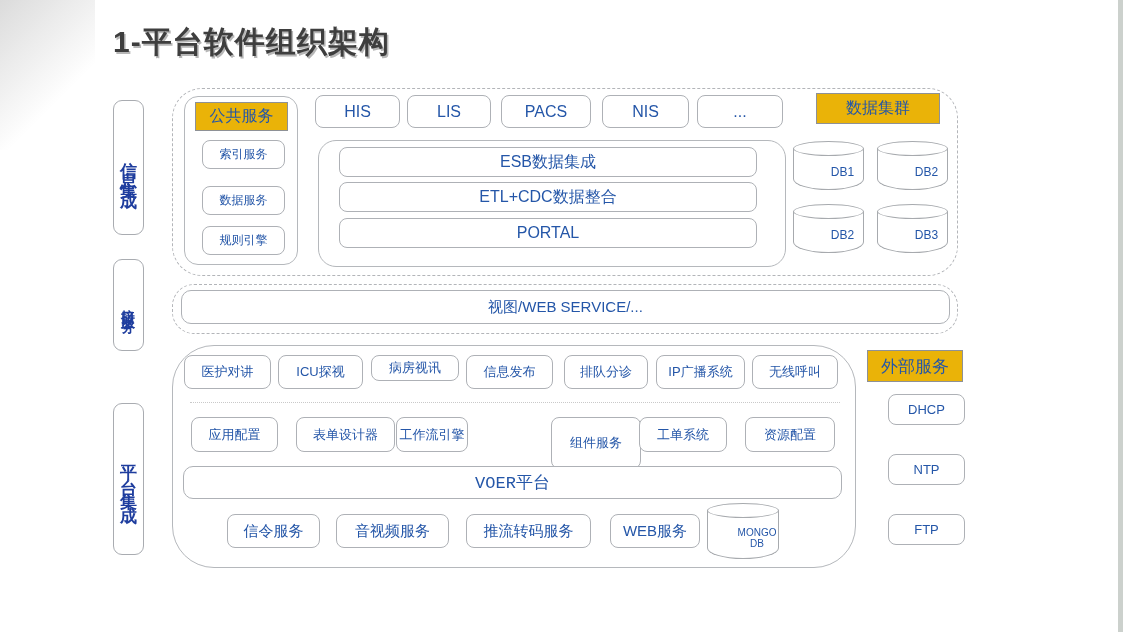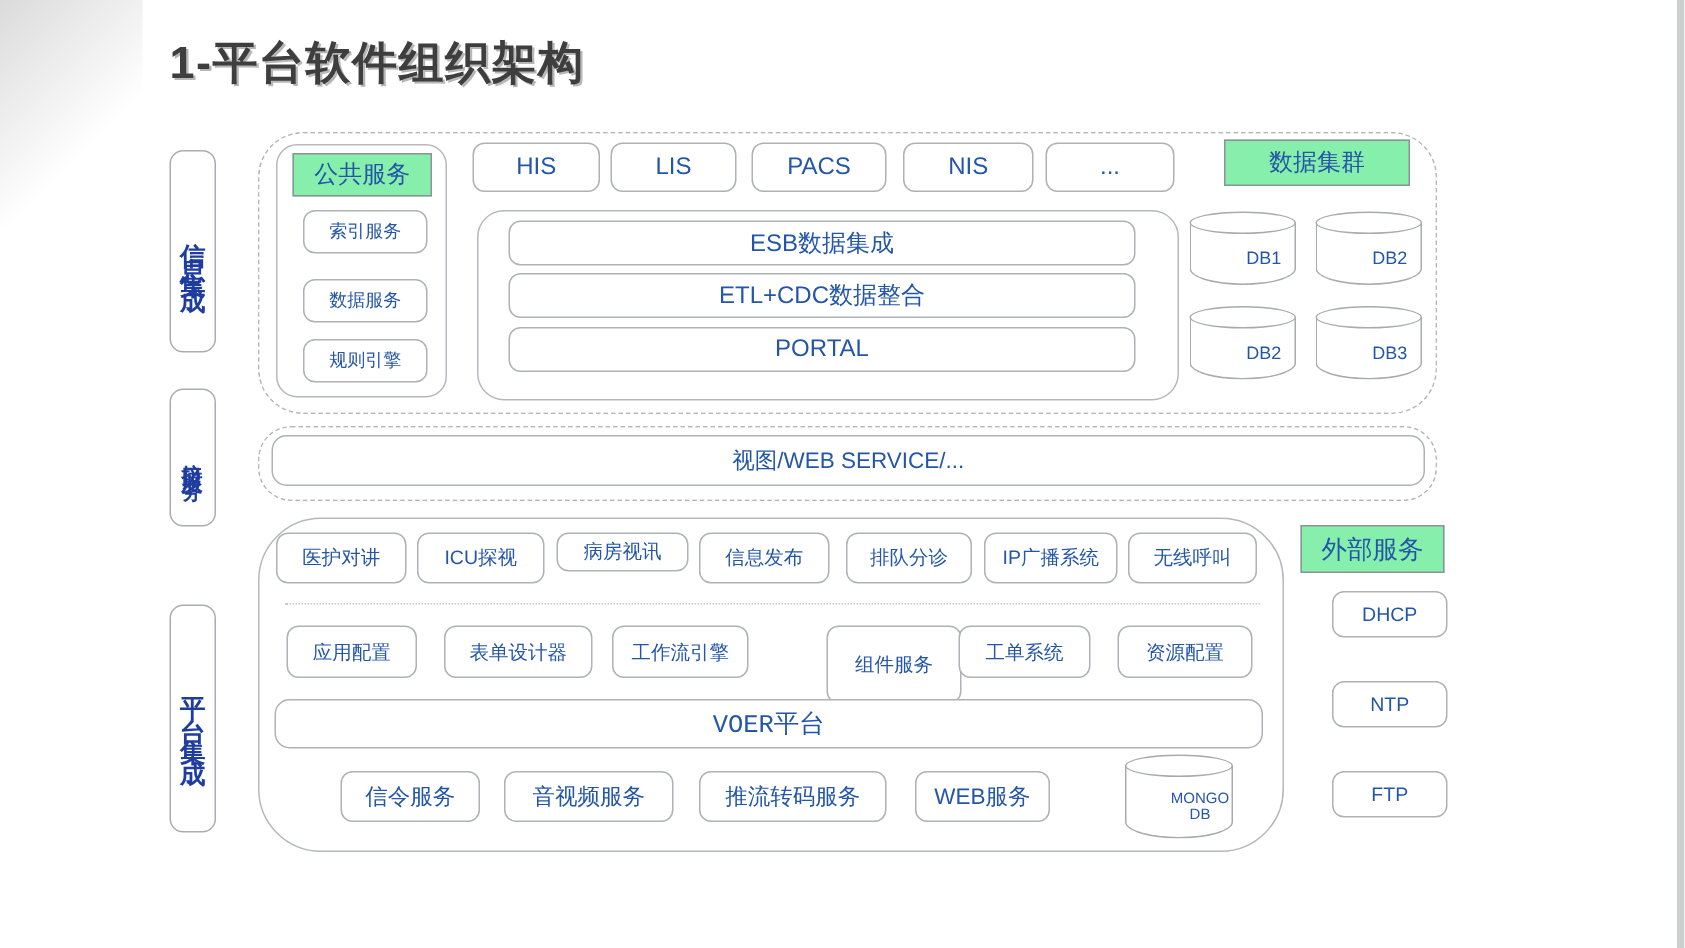--- a/index.html
+++ b/index.html
@@ -21,21 +21,21 @@
   
   .dashed{border:1.5px dashed #b3b5b9;background:transparent;}
   .solid-c{border:1px solid #b5b8bc;background:#fff;}
   .r30{border-radius:30px;} .r22{border-radius:22px;} .r18{border-radius:18px;}
   .r42{border-radius:42px;} .r14{border-radius:14px;}
   
   .box{display:flex;align-items:center;justify-content:center;border:1px solid #aeb1b6;
     border-radius:8px;background:#fff;color:#2456a8;font-size:13px;white-space:nowrap;}
   .fs16{font-size:16px;} .fs15{font-size:15px;} .fs17{font-size:17px;font-family:Liberation Mono, monospace;} .fs12{font-size:12px;}
   .rect{display:flex;align-items:center;justify-content:center;border:1px solid #8e9196;
-    background:#86efac;color:#2456a8;font-size:16px;white-space:nowrap;}
+    background:#eab308;color:#2456a8;font-size:16px;white-space:nowrap;}
   .hdivider{border-top:1px dotted #c9c9c9;height:0;}
   
   .cyl{position:absolute;box-sizing:border-box;}
   .cyl .cyl-top{position:absolute;top:0;left:0;right:0;height:15px;border:1px solid #a7aaae;
     border-radius:50%;background:#fff;box-sizing:border-box;z-index:2;}
   .cyl .cyl-body{position:absolute;top:7px;left:0;right:0;bottom:0;border:1px solid #a7aaae;
     border-top:none;border-radius:0 0 50% 50%/0 0 11px 11px;background:#fff;box-sizing:border-box;}
   .cyl .cyl-label{position:absolute;top:16px;left:2px;right:2px;bottom:2px;display:flex;
     align-items:center;justify-content:center;text-align:center;color:#2456a8;font-size:12px;
     line-height:1.15;z-index:3;margin-left:28px;}
@@ -158,21 +158,21 @@
   </div>
 
   <div class="abs hdivider" style="left:190px;top:402px;width:650px"></div>
 
   <div class="abs box" style="left:191px;top:417px;width:87px;height:35px">
     <span>应用配置</span>
   </div>
   <div class="abs box" style="left:296px;top:417px;width:99px;height:35px">
     <span>表单设计器</span>
   </div>
-  <div class="abs box" style="left:408px;top:417px;width:91px;height:35px">
+  <div class="abs box" style="left:396px;top:417px;width:72px;height:35px">
     <span>工作流引擎</span>
   </div>
   <div class="abs box" style="left:551px;top:417px;width:90px;height:52px">
     <span>组件服务</span>
   </div>
   <div class="abs box" style="left:639px;top:417px;width:88px;height:35px">
     <span>工单系统</span>
   </div>
   <div class="abs box" style="left:745px;top:417px;width:90px;height:35px">
     <span>资源配置</span>
@@ -188,21 +188,21 @@
   <div class="abs box fs15" style="left:336px;top:514px;width:113px;height:34px">
     <span>音视频服务</span>
   </div>
   <div class="abs box fs15" style="left:466px;top:514px;width:125px;height:34px">
     <span>推流转码服务</span>
   </div>
   <div class="abs box fs15" style="left:610px;top:514px;width:90px;height:34px">
     <span>WEB服务</span>
   </div>
 
-  <div class="cyl" style="left:750px;top:503px;width:72px;height:56px">
+  <div class="cyl" style="left:707px;top:503px;width:72px;height:56px">
     <div class="cyl-body"></div>
     <div class="cyl-top"></div>
     <div class="cyl-label small">MONGO DB</div>
   </div>
 
   <div class="abs rect fs17" style="left:867px;top:350px;width:96px;height:32px;font-size:17px">
     <span>外部服务</span>
   </div>
   <div class="abs box" style="left:888px;top:394px;width:77px;height:31px">
     <span>DHCP</span>

